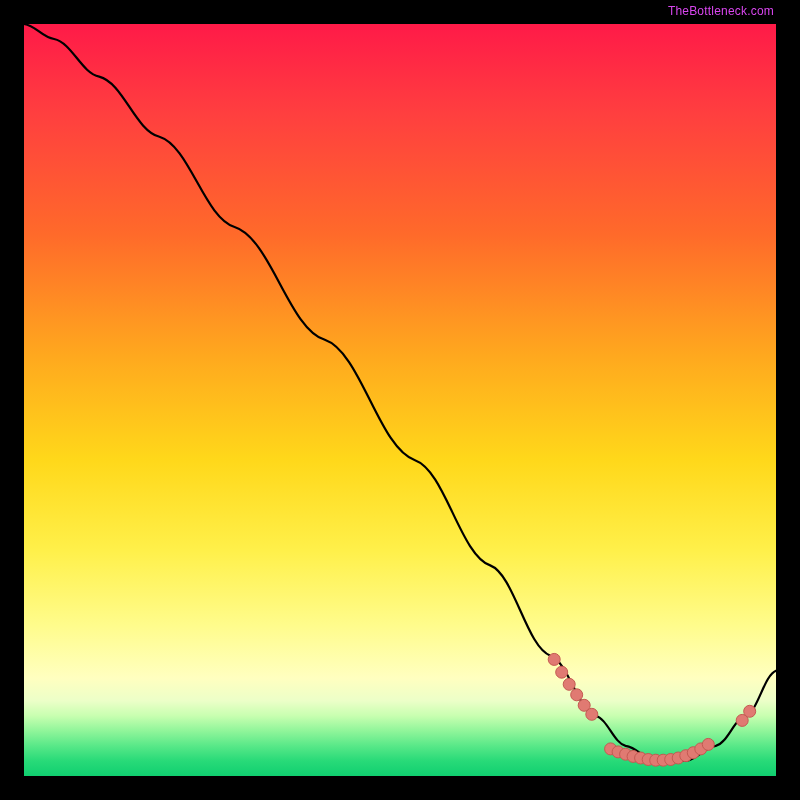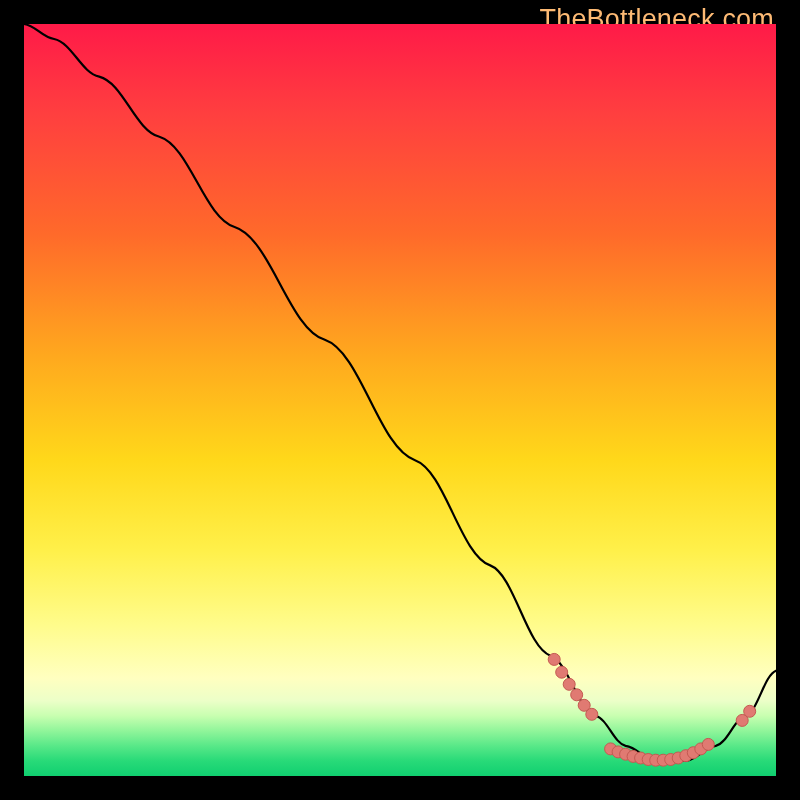--- a/index.html
+++ b/index.html
@@ -39,22 +39,22 @@
       #90f59a 94%,
       #58e888 96%,
       #28da78 98%,
       #10cf70 100%
     );
   }
   .watermark {
     position: absolute;
     top: 4px;
     right: 26px;
-    color: #fdba74;
-    font-size: 27px;
+    color: #d946ef;
+    font-size: 12px;
     letter-spacing: 0.2px;
     user-select: none;
   }
   svg.overlay {
     position: absolute;
     left: 0;
     top: 0;
     width: 752px;
     height: 752px;
     overflow: visible;

